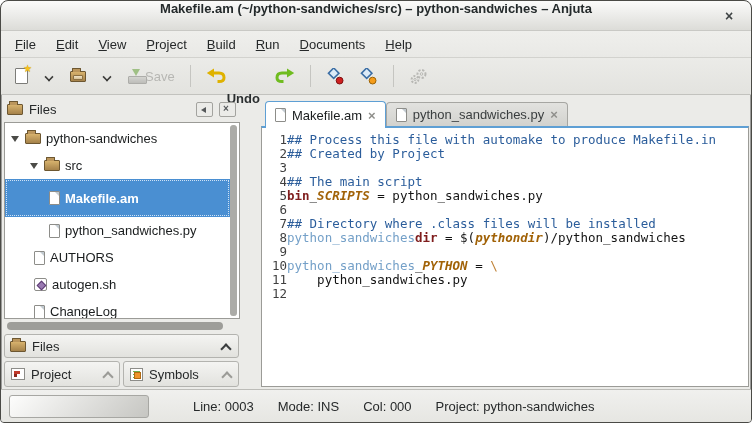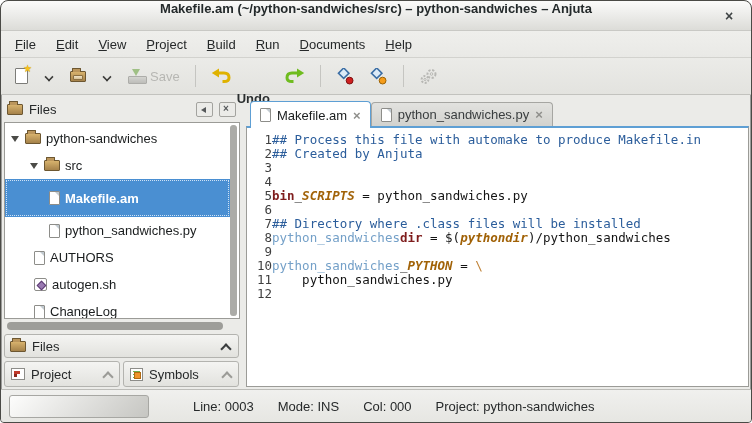--- a/index.html
+++ b/index.html
@@ -37,21 +37,21 @@
     display:inline-block; padding:4px 10px; color:#26292a;
   }
   .menu-item::first-letter{ text-decoration:underline; }
 
   
   .toolbar{
     height:37px; flex:0 0 37px; display:flex; align-items:center;
     background:linear-gradient(#ebebe8,#e3e3df);
     border-bottom:1px solid #c2c2be; padding-left:8px; gap:2px;
   }
-  .tbtn{ display:flex; align-items:center; gap:5px; padding:4px 6px; border-radius:3px; }
+  .tbtn{ display:flex; align-items:center; padding:4px 6px; border-radius:3px; }
   .tbtn.disabled{ opacity:.62; }
   .tbtn-label{ color:#2b2f30; }
   .tbtn-label.dim{ color:#9a9a96; }
   .tbtn-label.strong{ font-weight:600;margin-top:44px; }
   .tsep{ width:1px; height:22px; background:#c5c5c1; margin:0 7px; }
 
   .chev{ width:8px; height:8px; position:relative; margin:0 3px; }
   .chev::before{ content:""; position:absolute; left:0; top:1px; width:6px; height:6px;
     border-right:2px solid #3c3c3a; border-bottom:2px solid #3c3c3a; transform:rotate(45deg) scale(.8); }
 
@@ -81,21 +81,21 @@
   .ic-symbols::before{ content:""; position:absolute; top:2px; left:2px; right:2px; height:7px;
     background:repeating-linear-gradient(#6fae4e 0 1px, transparent 1px 3px); }
   .ic-symbols::after{ content:""; position:absolute; bottom:1px; right:1px; width:5px; height:5px; background:#f0932b; border:1px solid #b06a12; }
   .ic-gears{ color:#9b9b97; }
 
   .chev-up{ width:9px; height:9px; position:relative; }
   .chev-up::before{ content:""; position:absolute; left:1px; top:3px; width:6px; height:6px;
     border-left:2px solid currentColor; border-top:2px solid currentColor; transform:rotate(45deg); }
 
   
-  .main{ flex:1; display:flex; min-height:0; padding:2px 2px 2px 3px; gap:6px; }
+  .main{ flex:1; display:flex; min-height:0; padding:2px 2px 2px 3px; gap:21px; }
 
   
   .dock{ width:236px; flex:0 0 236px; display:flex; flex-direction:column; min-height:0; }
   .panel-header{ height:25px; display:flex; align-items:center; gap:6px; padding:0 4px 0 3px; }
   .panel-title{ flex:1; color:#26292a; }
   .dock-btn{ width:17px; height:15px; border:1px solid #a3a39f; border-radius:2px; position:relative; background:transparent; }
   .dock-btn .tri-left{ position:absolute; top:4px; left:4px; width:0; height:0;
     border-top:3px solid transparent; border-bottom:3px solid transparent; border-right:5px solid #55585a; }
   .dock-btn .x-glyph{ position:absolute; top:0; left:3px; font-size:10px; font-weight:bold; color:#55585a; }
 
@@ -332,28 +332,29 @@
         </div>
       </div>
 
       <div class="page">
         <div class="cl">
           <span class="ln">1</span>
           <span class="code"><span class="seg c">## Process this file with automake to produce Makefile.in</span></span>
         </div>
         <div class="cl">
           <span class="ln">2</span>
-          <span class="code"><span class="seg c">## Created by Anjuta</span></span>
+          <span class="code"><span class="seg c">## Created by Project</span></span>
         </div>
         <div class="cl">
           <span class="ln">3</span>
           <span class="code"></span>
         </div>
         <div class="cl">
           <span class="ln">4</span>
+          <span class="code"><span class="seg c">## The main script</span></span>
         </div>
         <div class="cl">
           <span class="ln">5</span>
           <span class="code"><span class="seg r">bin</span><span class="seg p">_</span><span class="seg g">SCRIPTS</span><span class="seg p"> = python_sandwiches.py</span></span>
         </div>
         <div class="cl">
           <span class="ln">6</span>
           <span class="code"></span>
         </div>
         <div class="cl">

